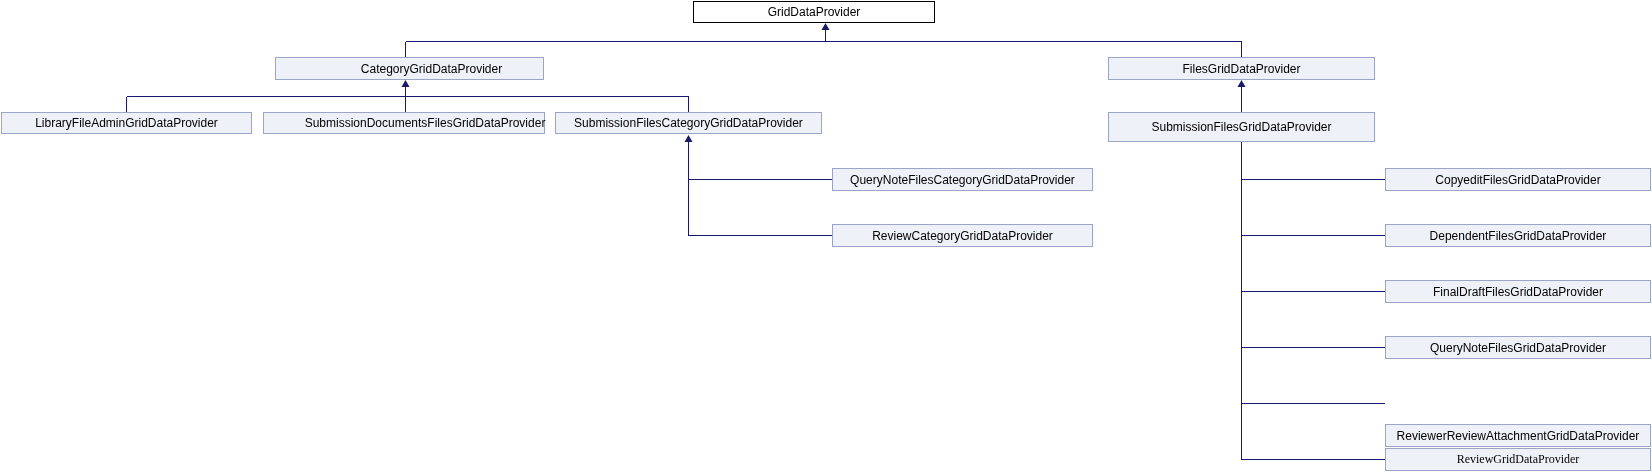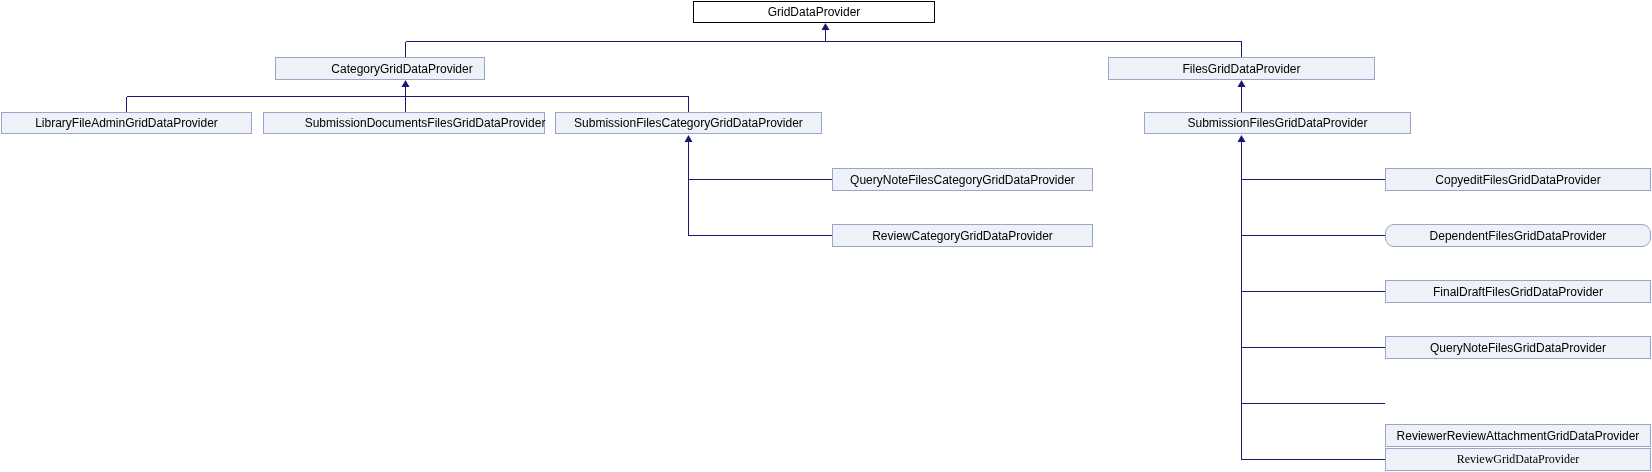--- a/index.html
+++ b/index.html
@@ -85,28 +85,28 @@
     <polygon class="arrowhead" points="1241.5,135 1237.5,142 1245.5,142"></polygon>
     <line class="edge" x1="1241.5" y1="179.5" x2="1385" y2="179.5"></line>
     <line class="edge" x1="1241.5" y1="235.5" x2="1385" y2="235.5"></line>
     <line class="edge" x1="1241.5" y1="291.5" x2="1385" y2="291.5"></line>
     <line class="edge" x1="1241.5" y1="347.5" x2="1385" y2="347.5"></line>
     <line class="edge" x1="1241.5" y1="403.5" x2="1385" y2="403.5"></line>
     <line class="edge" x1="1241.5" y1="459.5" x2="1385" y2="459.5"></line>
   </svg>
 
   <div class="node root" style="left:693px; top:1px;  width:242px; height:22px;">GridDataProvider</div>
-  <div class="node" style="left:275px; top:57px; width:210px;padding-left:44px;">CategoryGridDataProvider</div>
+  <div class="node" style="left:275px; top:57px; width:269px;padding-left:44px;">CategoryGridDataProvider</div>
   <div class="node" style="left:1108px;top:57px; width:267px;">FilesGridDataProvider</div>
   <div class="node" style="left:1px;   top:112px;width:251px; height:22px;">LibraryFileAdminGridDataProvider</div>
   <div class="node" style="left:263px; top:112px;width:282px; height:22px;padding-left:42px;">SubmissionDocumentsFilesGridDataProvider</div>
   <div class="node" style="left:555px; top:112px;width:267px; height:22px;">SubmissionFilesCategoryGridDataProvider</div>
-  <div class="node" style="left:1144px;top:112px;width:267px; height:22px;">SubmissionFilesGridDataProvider</div>
+  <div class="node" style="left:1108px;top:112px;width:267px; height:30px;">SubmissionFilesGridDataProvider</div>
   <div class="node" style="left:832px; top:168px;width:261px;">QueryNoteFilesCategoryGridDataProvider</div>
   <div class="node" style="left:832px; top:224px;width:261px;">ReviewCategoryGridDataProvider</div>
   <div class="node" style="left:1385px;top:168px;width:266px;">CopyeditFilesGridDataProvider</div>
-  <div class="node" style="left:1385px;top:224px;width:266px;border-radius:9px;">DependentFilesGridDataProvider</div>
+  <div class="node" style="left:1385px;top:224px;width:266px;">DependentFilesGridDataProvider</div>
   <div class="node" style="left:1385px;top:280px;width:266px;">FinalDraftFilesGridDataProvider</div>
   <div class="node" style="left:1385px;top:336px;width:266px;">QueryNoteFilesGridDataProvider</div>
   <div class="node" style="left:1385px;top:392px;width:266px;margin-top:32px;">ReviewerReviewAttachmentGridDataProvider</div>
   <div class="node" style="left:1385px;top:448px;width:266px;font-family:Liberation Serif, serif;">ReviewGridDataProvider</div>
 
 </div>
 
 </body></html>

